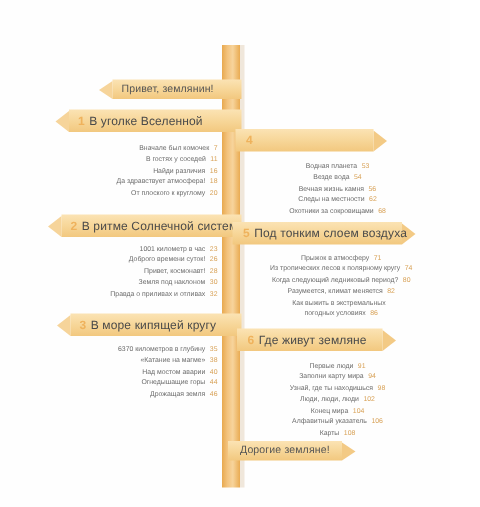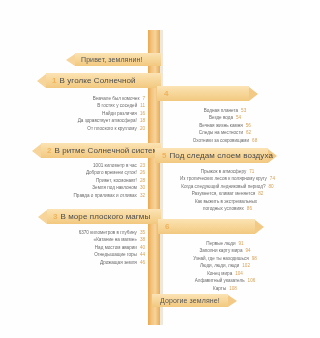--- a/index.html
+++ b/index.html
@@ -75,21 +75,21 @@
     <div class="tip-left"></div>
     <div class="body" style="width:86px;padding-left:6px;">
       <span class="title">Привет, землянин!</span>
     </div>
   </div>
 
   <div class="sign" style="left:37px;top:73px;height:15px;--half:7.5px;">
     <div class="tip-left"></div>
     <div class="body" style="width:115px;padding-left:6px;">
       <span class="num">1</span>
-      <span class="title">В уголке Солнечной</span>
+      <span class="title">В уголке Вселенной</span>
     </div>
   </div>
   <div class="entries right-al" style="left:30px;top:95px;width:115px;">
     <div class="entry"><span>Вначале был комочек</span><span class="pg">7</span></div>
     <div class="entry"><span>В гостях у соседей</span><span class="pg">11</span></div>
     <div class="entry"><span>Найди различия</span><span class="pg">16</span></div>
     <div class="entry"><span>Да здравствует атмосфера!</span><span class="pg">18</span></div>
     <div class="entry"><span>От плоского к круглому</span><span class="pg">20</span></div>
   </div>
 
@@ -105,21 +105,21 @@
     <div class="entry"><span>Доброго времени суток!</span><span class="pg">26</span></div>
     <div class="entry"><span>Привет, космонавт!</span><span class="pg">28</span></div>
     <div class="entry"><span>Земля под наклоном</span><span class="pg">30</span></div>
     <div class="entry"><span>Правда о приливах и отливах</span><span class="pg">32</span></div>
   </div>
 
   <div class="sign" style="left:38px;top:209px;height:15px;--half:7.5px;">
     <div class="tip-left"></div>
     <div class="body" style="width:114px;padding-left:6px;">
       <span class="num">3</span>
-      <span class="title">В море плоского магмы</span>
+      <span class="title">В море кипящей кругу</span>
     </div>
   </div>
   <div class="entries right-al" style="left:28px;top:229px;width:117px;">
     <div class="entry"><span>6370 километров в глубину</span><span class="pg">35</span></div>
     <div class="entry"><span>«Катание на магме»</span><span class="pg">38</span></div>
     <div class="entry"><span>Над мостом аварии</span><span class="pg">40</span></div>
     <div class="entry"><span>Огнедышащие горы</span><span class="pg">44</span></div>
     <div class="entry"><span>Дрожащая земля</span><span class="pg">46</span></div>
   </div>
 
@@ -133,36 +133,37 @@
     <div class="entry"><span>Водная планета</span><span class="pg">53</span></div>
     <div class="entry"><span>Везде вода</span><span class="pg">54</span></div>
     <div class="entry"><span>Вечная жизнь камня</span><span class="pg">56</span></div>
     <div class="entry"><span>Следы на местности</span><span class="pg">62</span></div>
     <div class="entry"><span>Охотники за сокровищами</span><span class="pg">68</span></div>
   </div>
 
   <div class="sign" style="left:155px;top:148px;height:15px;--half:7.5px;">
     <div class="body" style="width:113px;padding-left:7px;">
       <span class="num">5</span>
-      <span class="title">Под следам слоем воздуха</span>
+      <span class="title">Под тонким слоем воздуха</span>
     </div>
     <div class="tip-right"></div>
   </div>
   <div class="entries" style="left:160px;top:168px;width:135px;text-align:center;">
     <div class="entry"><span>Прыжок в атмосферу</span><span class="pg">71</span></div>
     <div class="entry"><span>Из тропических лесов к полярному кругу</span><span class="pg">74</span></div>
     <div class="entry"><span>Когда следующий ледниковый период?</span><span class="pg">80</span></div>
     <div class="entry"><span>Разумеется, климат меняется</span><span class="pg">82</span></div>
     <div class="entry"><span>Как выжить в экстремальных</span><span class="pg"></span></div>
     <div class="entry"><span>погодных условиях</span><span class="pg">86</span></div>
   </div>
 
   <div class="sign" style="left:158px;top:219px;height:15px;--half:7.5px;">
     <div class="body" style="width:97px;padding-left:7px;">
       <span class="num">6</span>
+      <span class="title">Где живут земляне</span>
     </div>
     <div class="tip-right"></div>
   </div>
   <div class="entries" style="left:160px;top:240px;width:130px;text-align:center;">
     <div class="entry"><span>Первые люди</span><span class="pg">91</span></div>
     <div class="entry"><span>Заполни карту мира</span><span class="pg">94</span></div>
     <div class="entry"><span>Узнай, где ты находишься</span><span class="pg">98</span></div>
     <div class="entry"><span>Люди, люди, люди</span><span class="pg">102</span></div>
     <div class="entry"><span>Конец мира</span><span class="pg">104</span></div>
     <div class="entry"><span>Алфавитный указатель</span><span class="pg">106</span></div>

